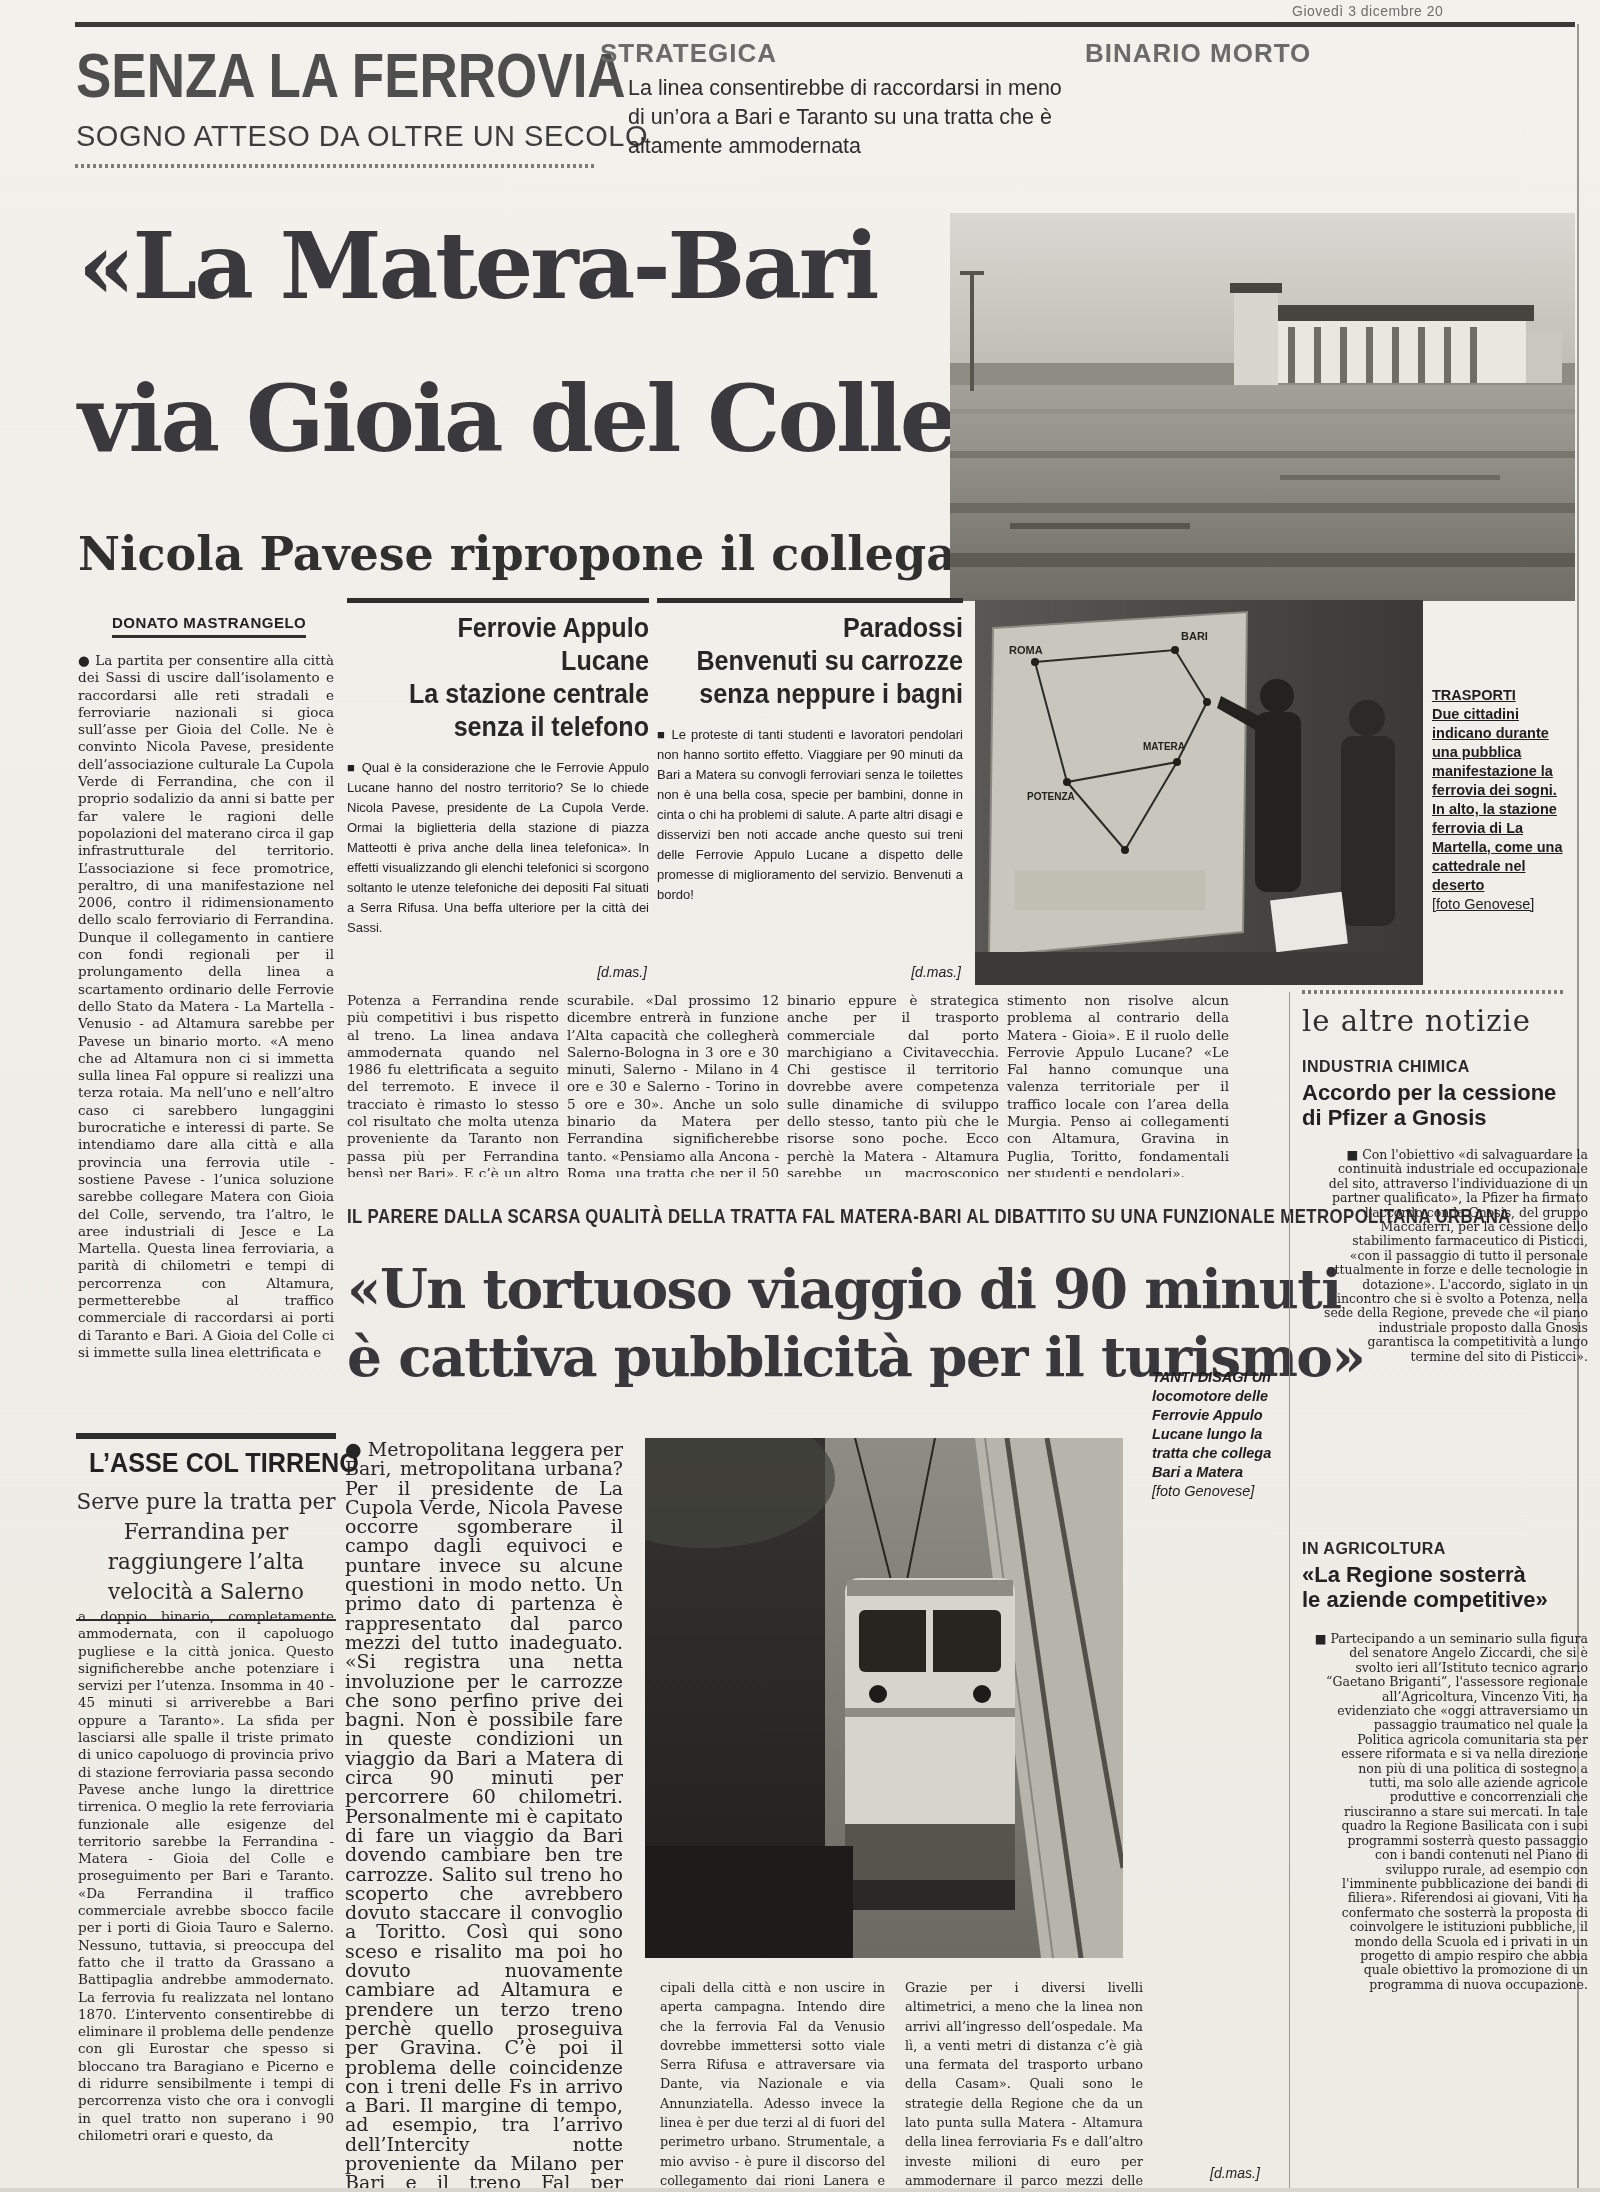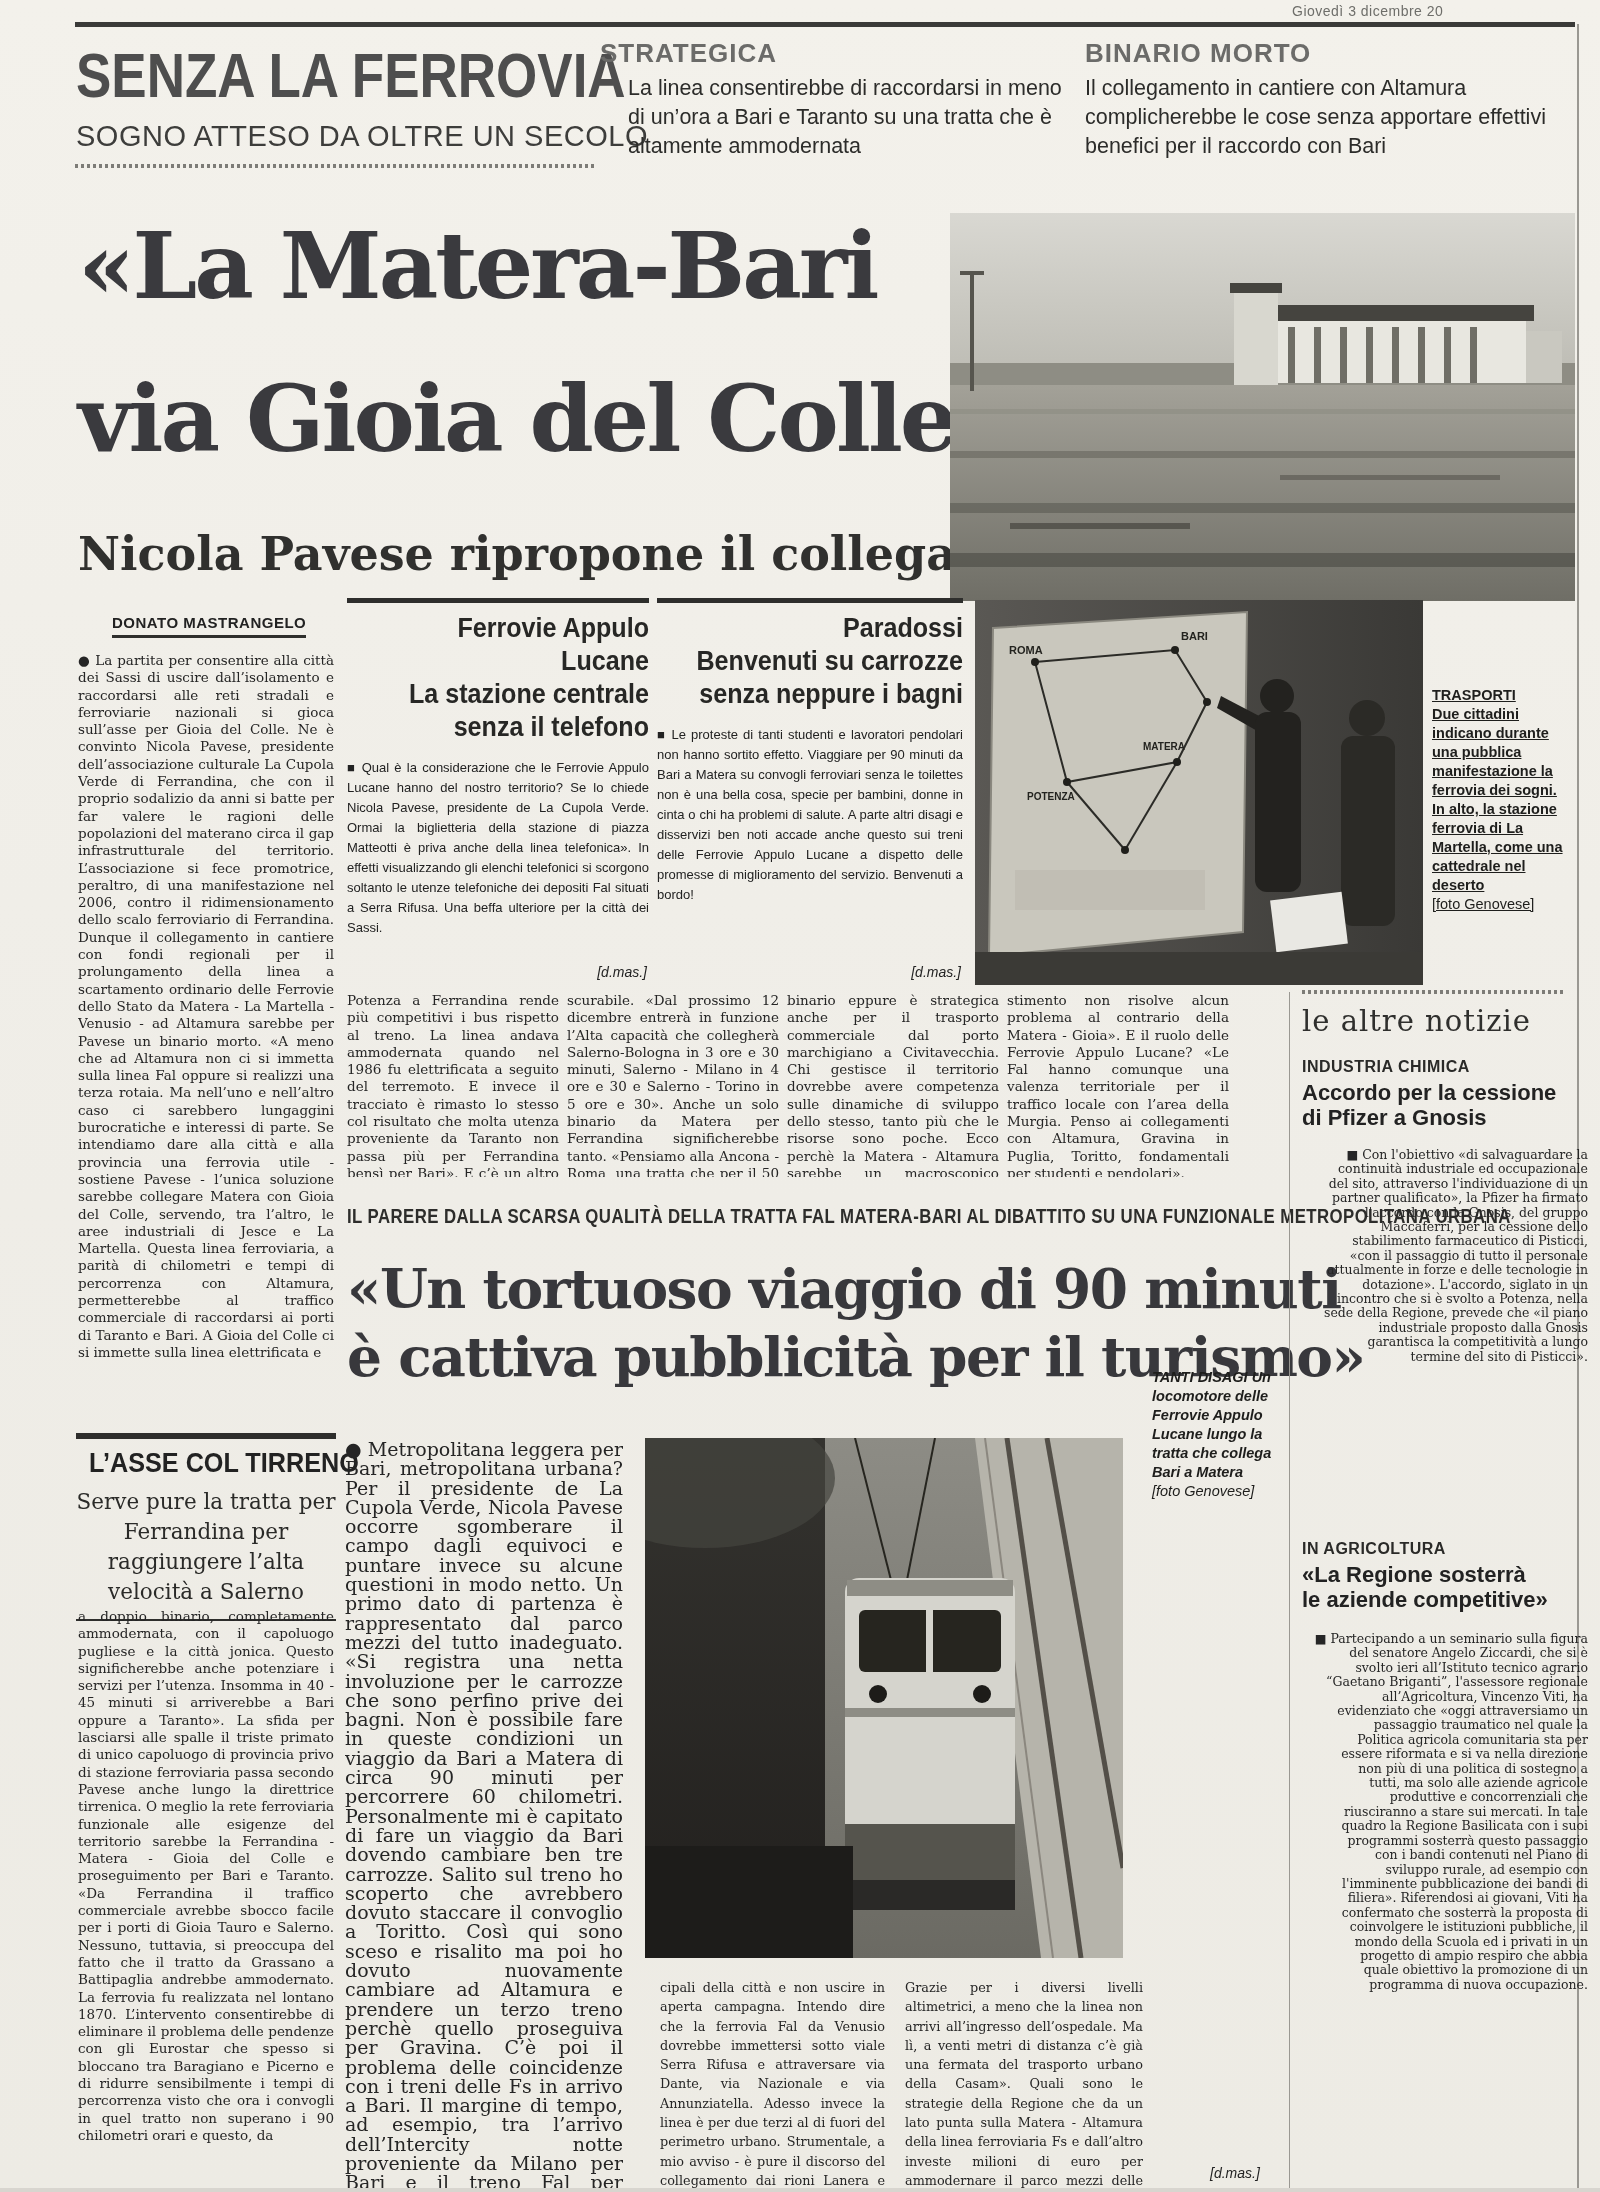--- a/index.html
+++ b/index.html
@@ -48,21 +48,20 @@
   <div class="abs vrule" style="left:1577px;top:24px;height:2168px;width:2px;"></div>
 
   <div class="abs sans deck-title" style="left:76px;top:38px;">SENZA LA FERROVIA</div>
   <div class="abs sans deck-sub" style="left:76px;top:120px;">SOGNO ATTESO DA OLTRE UN SECOLO</div>
   <div class="abs dotted" style="left:75px;top:164px;width:520px;height:4px;"></div>
 
   <div class="abs sans kicker-label" style="left:600px;top:38px;">STRATEGICA</div>
   <div class="abs sans kicker-text" style="left:628px;top:74px;width:455px;">La linea consentirebbe di raccordarsi in meno di un’ora a Bari e Taranto su una tratta che è altamente ammodernata</div>
 
   <div class="abs sans kicker-label" style="left:1085px;top:38px;">BINARIO MORTO</div>
-  <div class="abs sans kicker-text" style="left:1085px;top:74px;width:485px;">Il collegamento in cantiere con Altamura complicherebbe le cose senza apportare effettivi benefici per il raccordo con Bari</div>
 
   <div class="abs serif headline1" style="left:78px;top:212px;">«La Matera-Bari</div>
   <div class="abs serif headline1" style="left:78px;top:365px;">via Gioia del Colle»</div>
   <div class="abs serif subhead" style="left:78px;top:527px;">Nicola Pavese ripropone il collegamento</div>
 
   <div class="abs" style="left:950px;top:213px;width:625px;height:388px;">
     <svg width="625" height="388" viewBox="0 0 625 388">
       <defs>
         <linearGradient id="sky" x1="0" y1="0" x2="0" y2="1">
             <stop offset="0" stop-color="#d9d8d2"></stop>

